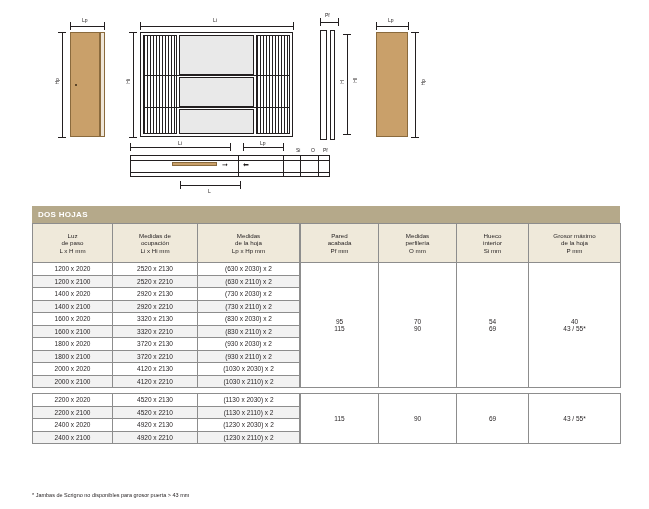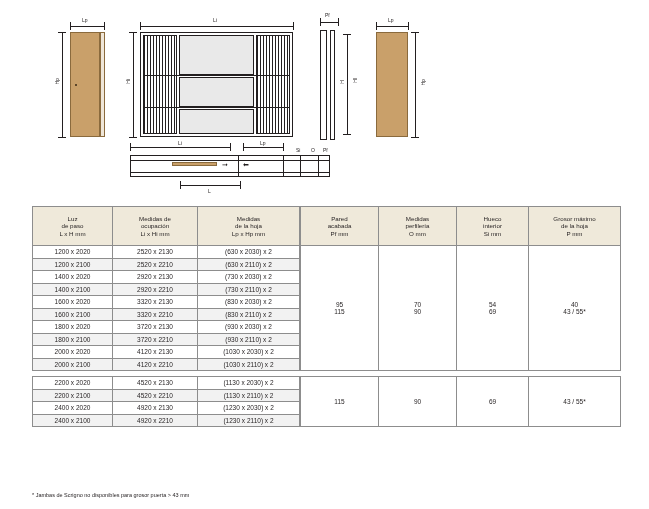--- a/index.html
+++ b/index.html
@@ -203,20 +203,21 @@
   <div class="dim-label" style="left:222px;top:161px;font-size:7px;">➞</div>
   <div class="dim-label" style="left:243px;top:161px;font-size:7px;">⬅</div>
 
   <div class="line-h" style="left:180px;top:185px;width:60px;"></div>
   <div class="line-v" style="left:180px;top:181px;height:8px;"></div>
   <div class="line-v" style="left:240px;top:181px;height:8px;"></div>
   <div class="dim-label" style="left:208px;top:188px;">L</div>
 </div>
 
 <div class="tbl-wrap">
+  <div class="title-bar">DOS HOJAS</div>
   <table>
     <colgroup>
       <col style="width:80px">
       <col style="width:85px">
       <col style="width:102px">
       <col style="width:1px">
       <col style="width:78px">
       <col style="width:78px">
       <col style="width:72px">
       <col style="width:92px">

